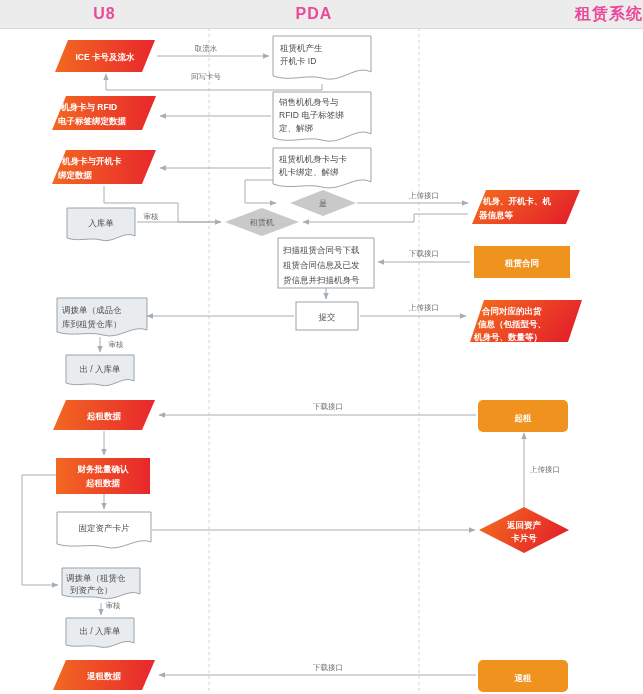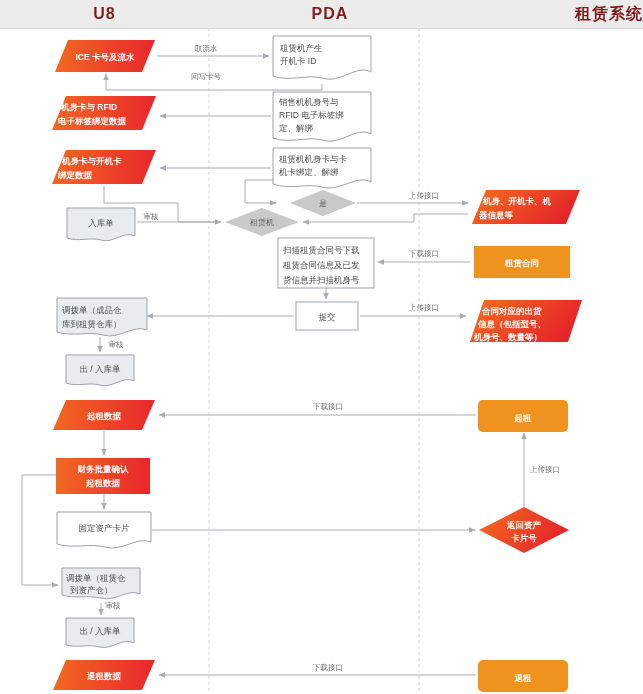--- a/index.html
+++ b/index.html
@@ -1,37 +1,37 @@
 <!DOCTYPE html>
 <html><head>
 <meta charset="utf-8">
 <style>
   html,body{margin:0;padding:0;background:#ffffff;}
   body{width:643px;height:694px;overflow:hidden;
        font-family:"Liberation Sans","DejaVu Sans",sans-serif;}
   #stage{position:relative;width:643px;height:694px;}
   #flow{position:absolute;left:0;top:0;width:643px;height:694px;}
   .hdr{position:absolute;top:0;height:28px;line-height:28px;text-align:center;
-       font-size:16px;color:#7f1d1d;font-weight:bold;letter-spacing:1px;}
+       font-size:16px;color:#ec4899;font-weight:bold;letter-spacing:1px;}
   .hdrbar{position:absolute;left:0;top:0;width:643px;height:28px;
           background:#ececec;border-bottom:1px solid #d8d8d8;}
   text{font-family:"Liberation Sans","DejaVu Sans",sans-serif;}
   .nodelbl{font-size:8.5px;fill:#4d4d4d;}
   .nodelbl-w{font-size:8.5px;fill:#ffffff;font-weight:bold;}
   .edgelbl{font-size:7.5px;fill:#6b6b6b;}
   .dm{font-size:8px;fill:#5a5a5a;}
 </style>
 </head>
 <body>
 
 <div id="stage">
 
   <div class="hdrbar"></div>
   <div class="hdr" id="hdr0" style="left:0px;width:209px;">U8</div>
-  <div class="hdr" id="hdr1" style="left:225px;width:210px;">PDA</div>
+  <div class="hdr" id="hdr1" style="left:209px;width:210px;">PDA</div>
   <div class="hdr" id="hdr2" style="left:419px;width:224px;text-align:right;">租赁系统</div>
 
   <svg id="flow" viewBox="0 0 643 694">
     <defs>
       <linearGradient id="gOR" x1="0" y1="0" x2="1" y2="0">
         <stop offset="0%" stop-color="#F26822"></stop>
         <stop offset="100%" stop-color="#E8272C"></stop>
       </linearGradient>
       <linearGradient id="gORd" x1="0" y1="0" x2="1" y2="0.35">
         <stop offset="0%" stop-color="#F4701E"></stop>

